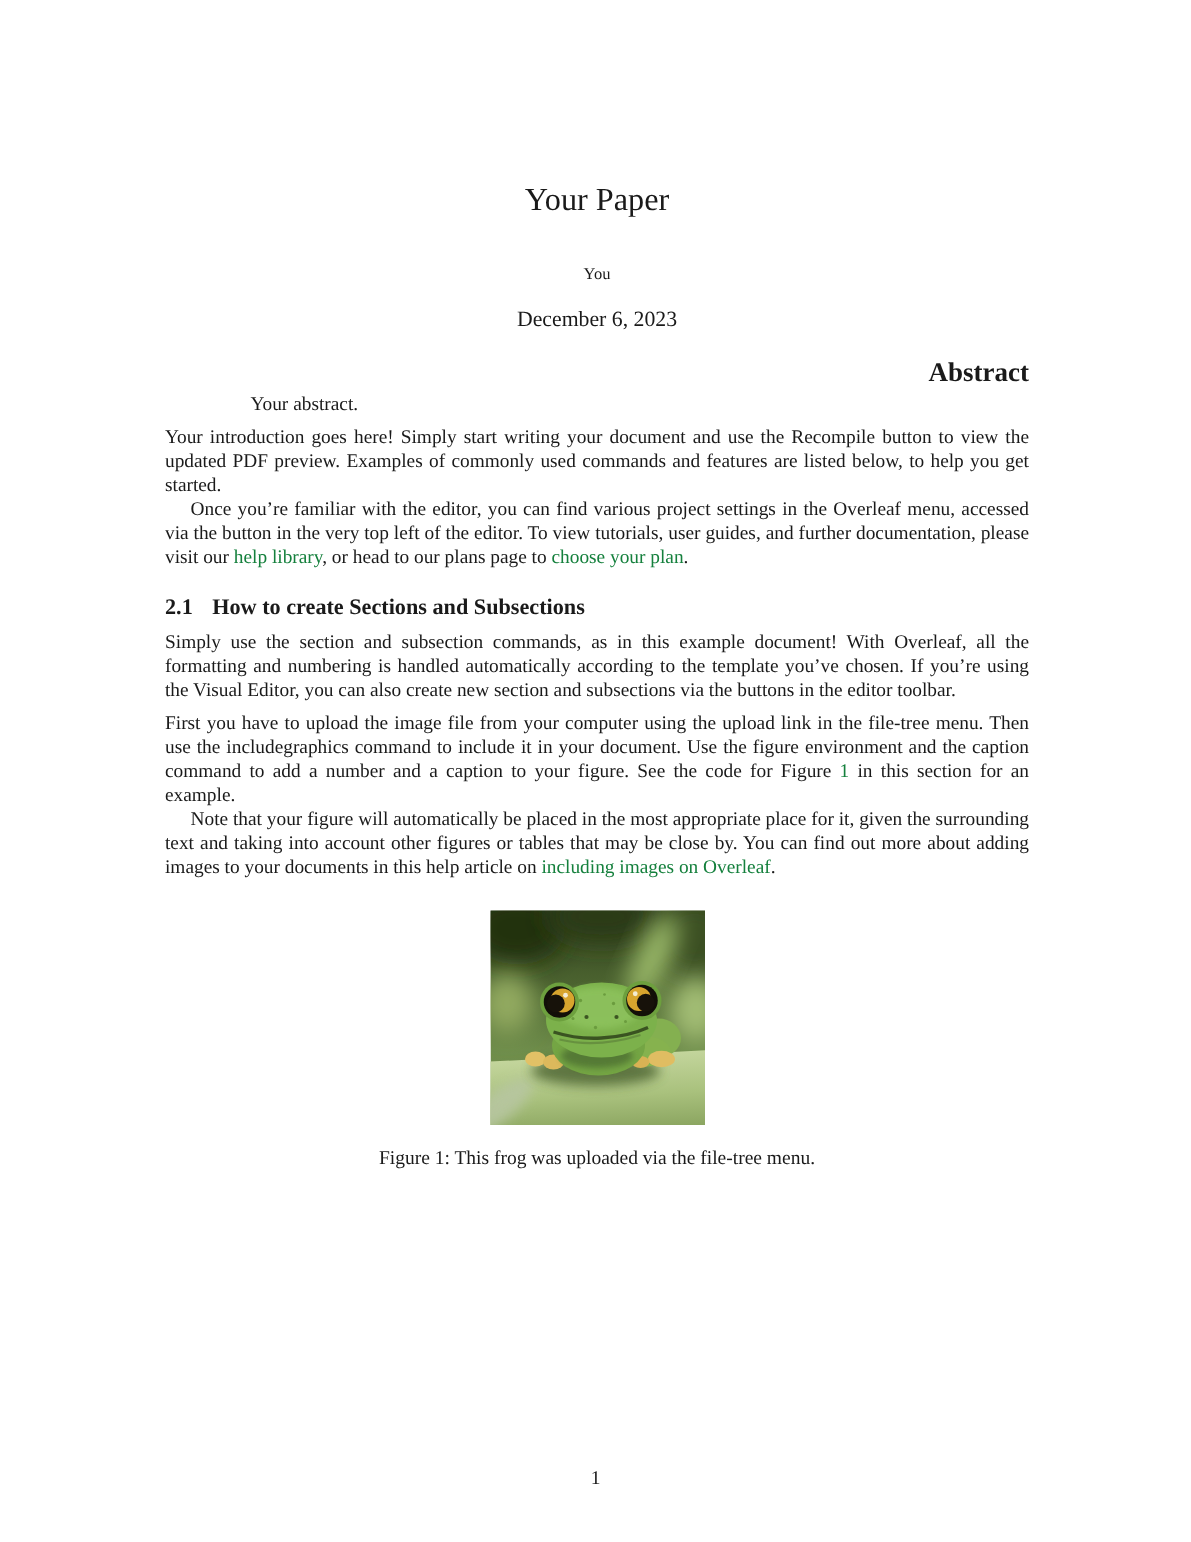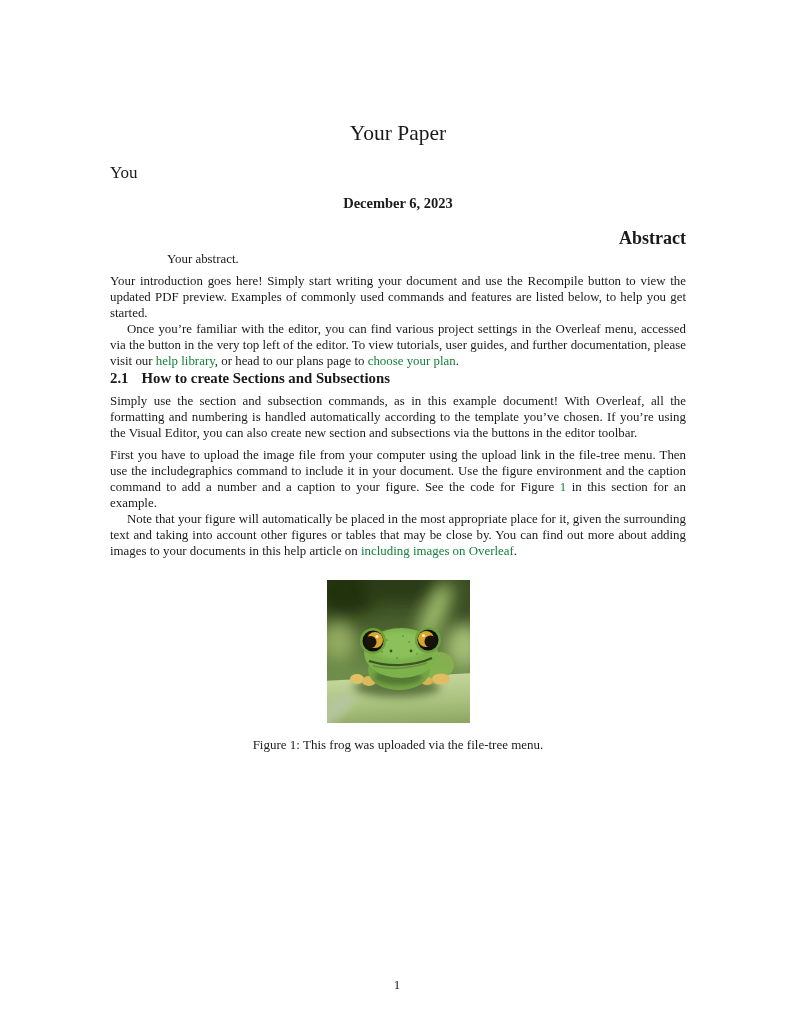--- a/index.html
+++ b/index.html
@@ -6,28 +6,28 @@
   .page{
     position:relative;
     width:794px;height:1013px;
     background:#ffffff;
     font-family:"Liberation Serif","DejaVu Serif",serif;
     color:#1a1a1a;
     overflow:hidden;
   }
   .content{position:absolute;left:110px;top:0;width:576px;}
   .doc-title{margin-top:121px;text-align:center;font-size:21.5px;line-height:25px;}
-  .doc-author{margin-top:19px;text-align:left;font-size:17px;line-height:16px;}
-  .doc-date{margin-top:14px;text-align:center;font-size:14.5px;line-height:16px;font-weight:bold;}
+  .doc-author{margin-top:29px;text-align:center;font-size:11px;line-height:16px;}
+  .doc-date{margin-top:14px;text-align:center;font-size:14.5px;line-height:16px;}
   .abstract-heading{margin-top:20px;text-align:right;font-size:18px;font-weight:bold;line-height:14px;}
   .abstract-body{margin:7px 40px 0 40px;text-indent:17px;font-size:12.9px;line-height:15px;}
   p{margin:0;}
   .sec-heading{margin-top:25px;font-size:17.5px;font-weight:bold;line-height:20px;}
   .sec-heading .sec-num{margin-right:16px;}
-  .subsec-heading{font-size:14.8px;font-weight:bold;line-height:17px;}
+  .subsec-heading{margin-top:17px;font-size:14.8px;font-weight:bold;line-height:17px;}
   .subsec-heading .sec-num{margin-right:13px;}
   .para{margin-top:6px;font-size:12.9px;line-height:16.1px;text-align:justify;}
   .para.cont{margin-top:0;text-indent:17px;}
   a.doclink{color:#15803d;text-decoration:none;cursor:pointer;}
   .figure-block{margin-top:20px;text-align:center;}
   .figure-block svg{display:inline-block;vertical-align:top;}
   .figure-caption{margin-top:14px;text-align:center;font-size:13px;line-height:15px;}
   .page-footer{position:absolute;left:0;top:977px;width:794px;text-align:center;font-size:13px;color:#1a1a1a;}
 </style>
 </head>

